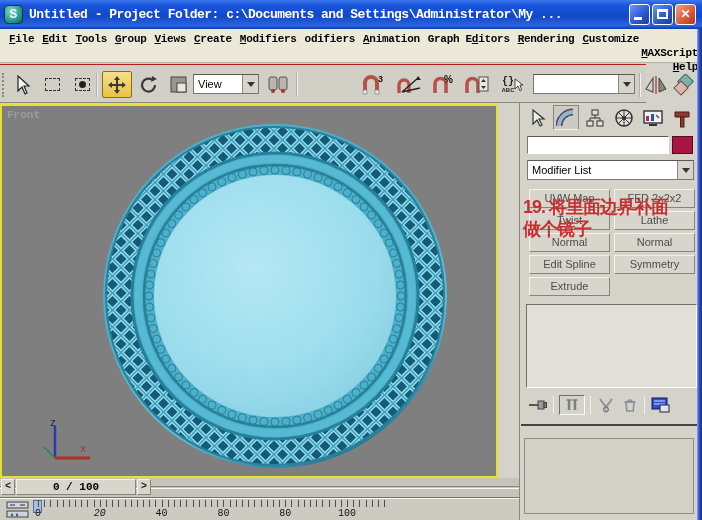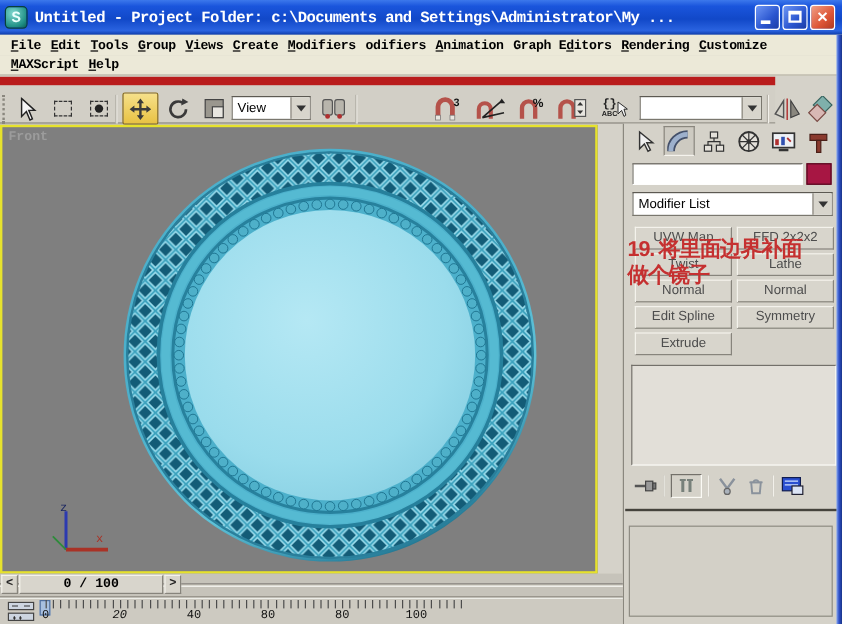--- a/index.html
+++ b/index.html
@@ -25,26 +25,26 @@
   .glyph-max{position:absolute;left:4px;top:4px;width:11px;height:10px;
     border:2px solid #fff;border-top-width:3px;}
   .glyph-x{position:absolute;left:3px;top:3px;width:13px;height:13px;color:#fff;
     font:bold 12px/13px "Liberation Sans",sans-serif;text-align:center;}
 
   
   .menubar{position:absolute;left:0;width:702px;background:#ece9d8;
     display:flex;align-items:flex-end;padding-left:5px;
     font:bold 11px "Liberation Mono",monospace;letter-spacing:-0.3px;color:#000;}
   #menu-row1{top:29px;height:17px;}
-  #menu-row2{top:46px;height:17px;border-bottom:1px solid #b5b2a5;}
+  #menu-row2{top:46px;height:17px;border-bottom:1px solid #b5b2a5;flex-direction:column;}
   .menu-item{padding:1px 4px;white-space:nowrap;cursor:default;}
 
   
   .toolbar{position:absolute;left:0;top:64px;width:646px;height:39px;
-    background:#d2cfc6;border-top:7px solid #b91c1c;border-bottom:1px solid #8a877e;}
+    background:#d2cfc6;border-top:1px solid #b91c1c;border-bottom:1px solid #8a877e;}
   .tb{position:absolute;top:6px;height:27px;display:flex;align-items:center;justify-content:center;}
   .tb-btn{width:28px;}
   .tb-sep{width:2px;height:24px;top:8px;background:#b3b0a7;border-right:1px solid #f2f0ea;}
   .tb-active{background:linear-gradient(180deg,#f6e08a,#e8c243);border:1px solid #8a6d1a;border-radius:2px;}
   .dash-box{width:15px;height:13px;border:1px dashed #333;}
   .dash-box .dot{width:7px;height:7px;border-radius:50%;background:#222;margin:2px auto;}
   .combo{background:#fff;border:1px solid #7a776e;border-top-color:#5c5952;height:20px;
     display:flex;align-items:center;font:11px "Liberation Sans",sans-serif;color:#000;}
   .combo .val{flex:1;padding-left:4px;white-space:nowrap;overflow:hidden;}
   .combo .arrow-btn{width:16px;height:100%;background:#d8d5cc;border-left:1px solid #8a877e;

